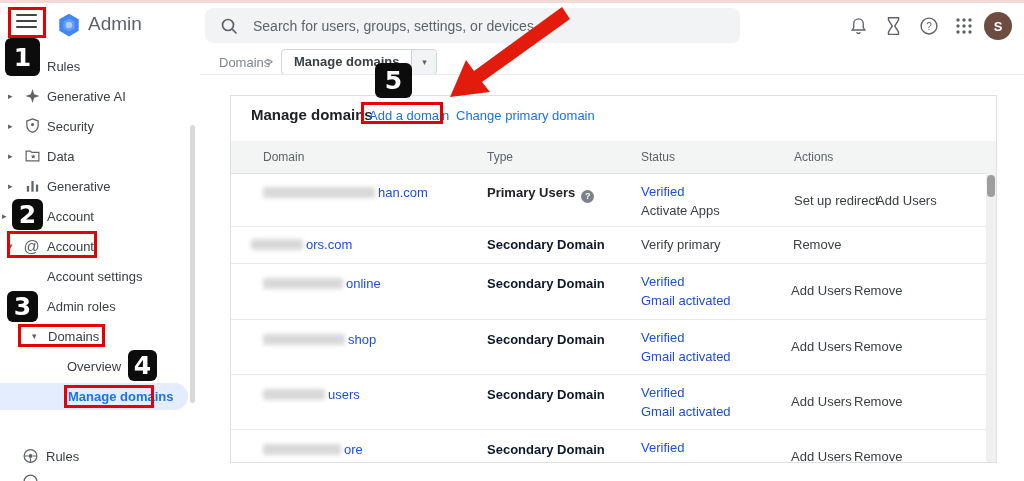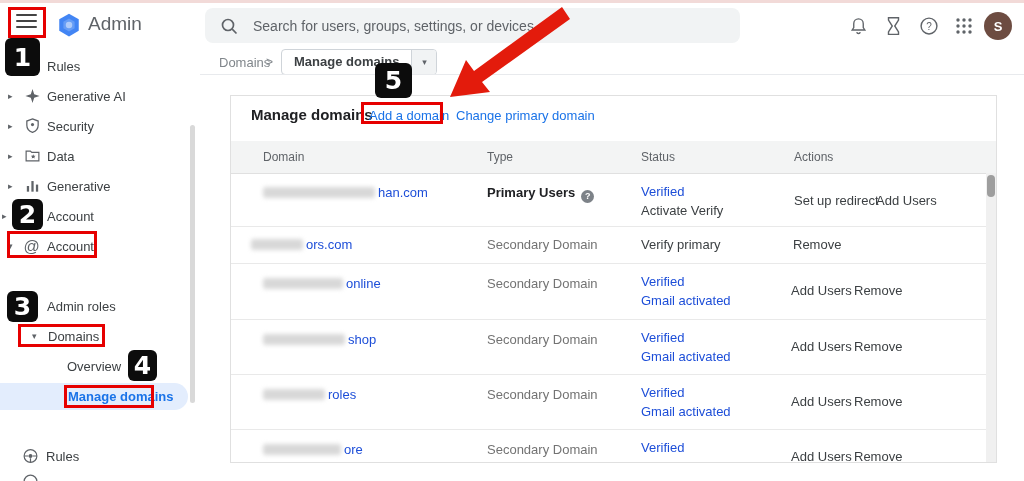--- a/index.html
+++ b/index.html
@@ -40,21 +40,21 @@
   .crumbline{left:200px;top:74px;width:824px;height:1px;background:#e8eaed;}
   
   .card{left:230px;top:95px;width:767px;height:368px;background:#fff;border:1px solid #e0e0e0;
         box-sizing:border-box;overflow:hidden;}
   .cardtitle{left:20px;top:10px;font-size:15px;font-weight:bold;color:#202124;}
   .link{color:#1a73e8;font-size:13px;cursor:pointer;white-space:nowrap;}
   .thead{left:0;top:45px;width:765px;height:32px;background:#f3f4f4;border-bottom:1px solid #e0e0e0;}
   .thlabel{position:absolute;top:9px;font-size:12px;color:#5f6368;}
   .trow{position:absolute;left:0;width:765px;border-bottom:1px solid #e9e9e9;}
   .col{position:absolute;font-size:13px;white-space:nowrap;color:#3c4043;}
-  .gray{color:#737373;}
+  .gray{color:#0f172a;font-weight:bold;}
   .dark{color:#1d4ed8;}
   .boldtype{font-weight:bold;color:#202124;}
   .blur{display:inline-block;height:11px;border-radius:3px;background:#d8d8d8;filter:blur(2px);
         vertical-align:-1px;margin-right:3px;}
   .qicon{display:inline-block;width:13px;height:13px;border-radius:50%;background:#7d8288;color:#fff;
         font-size:9px;line-height:13px;text-align:center;margin-left:6px;vertical-align:-2px;font-weight:bold;}
   .tscrolltrack{left:755px;top:77px;width:10px;height:290px;background:#f0f0f0;}
   .tscrollthumb{left:756px;top:79px;width:8px;height:22px;background:#9e9e9e;border-radius:4px;}
   
   .rbox{position:absolute;border:3px solid #e60000;box-sizing:border-box;pointer-events:none;z-index:40;}
@@ -155,20 +155,23 @@
   </div>
   <div class="srow" style="top:201px">
     <span class="caret" style="left:2px">▸</span>
     <span class="slabel" style="left:47px">Account</span>
   </div>
   <div class="srow" style="top:231px">
     <span class="caret" style="left:8px">▾</span>
     <span class="sic" style="left:23px;font-size:16px;color:#5f6368">@</span>
     <span class="slabel" style="left:47px">Account</span>
   </div>
+  <div class="srow" style="top:261px">
+    <span class="slabel" style="left:47px">Account settings</span>
+  </div>
   <div class="srow" style="top:291px">
     <span class="slabel" style="left:47px">Admin roles</span>
   </div>
   <div class="srow" style="top:321px">
     <span class="caret" style="left:32px">▾</span>
     <span class="slabel" style="left:48px">Domains</span>
   </div>
   <div class="srow" style="top:351px">
     <span class="slabel" style="left:67px">Overview</span>
   </div>
@@ -205,21 +208,21 @@
       <span class="thlabel" style="left:410px">Status</span>
       <span class="thlabel" style="left:563px">Actions</span>
     </div>
 
     <div class="abs link" style="left:225px;top:12px">Change primary domain</div>
 
     <div class="trow" style="top:77px;height:53px">
       <div class="col dark" style="left:32px;top:12px"><span class="blur" style="width:112px"></span><span>han.com</span></div>
       <div class="col" style="left:256px;top:12px"><span class="boldtype">Primary Users</span><span class="qicon">?</span></div>
       <div class="col dark" style="left:410px;top:11px">Verified</div>
-      <div class="col link" style="left:410px;top:30px">Activate Verify</div>
+      <div class="col link" style="left:410px;top:30px">Activate Apps</div>
       <div class="col link" style="left:563px;top:20px">Set up redirect</div>
       <div class="col link" style="left:645px;top:20px">Add Users</div>
     </div>
 
     <div class="trow" style="top:130px;height:37px">
       <div class="col dark" style="left:20px;top:11px"><span class="blur" style="width:52px"></span><span>ors.com</span></div>
       <div class="col gray" style="left:256px;top:11px">Secondary Domain</div>
       <div class="col link" style="left:410px;top:11px">Verify primary</div>
       <div class="col link" style="left:562px;top:11px">Remove</div>
     </div>
@@ -236,21 +239,21 @@
     <div class="trow" style="top:223px;height:55px">
       <div class="col dark" style="left:32px;top:13px"><span class="blur" style="width:82px"></span><span>shop</span></div>
       <div class="col gray" style="left:256px;top:13px">Secondary Domain</div>
       <div class="col dark" style="left:410px;top:11px">Verified</div>
       <div class="col dark" style="left:410px;top:30px">Gmail activated</div>
       <div class="col link" style="left:560px;top:20px">Add Users</div>
       <div class="col link" style="left:623px;top:20px">Remove</div>
     </div>
 
     <div class="trow" style="top:278px;height:55px">
-      <div class="col dark" style="left:32px;top:13px"><span class="blur" style="width:62px"></span><span>roles</span></div>
+      <div class="col dark" style="left:32px;top:13px"><span class="blur" style="width:62px"></span><span>users</span></div>
       <div class="col gray" style="left:256px;top:13px">Secondary Domain</div>
       <div class="col dark" style="left:410px;top:11px">Verified</div>
       <div class="col dark" style="left:410px;top:30px">Gmail activated</div>
       <div class="col link" style="left:560px;top:20px">Add Users</div>
       <div class="col link" style="left:623px;top:20px">Remove</div>
     </div>
 
     <div class="trow" style="top:333px;height:55px;border-bottom:none">
       <div class="col dark" style="left:32px;top:13px"><span class="blur" style="width:78px"></span><span>ore</span></div>
       <div class="col gray" style="left:256px;top:13px">Secondary Domain</div>

